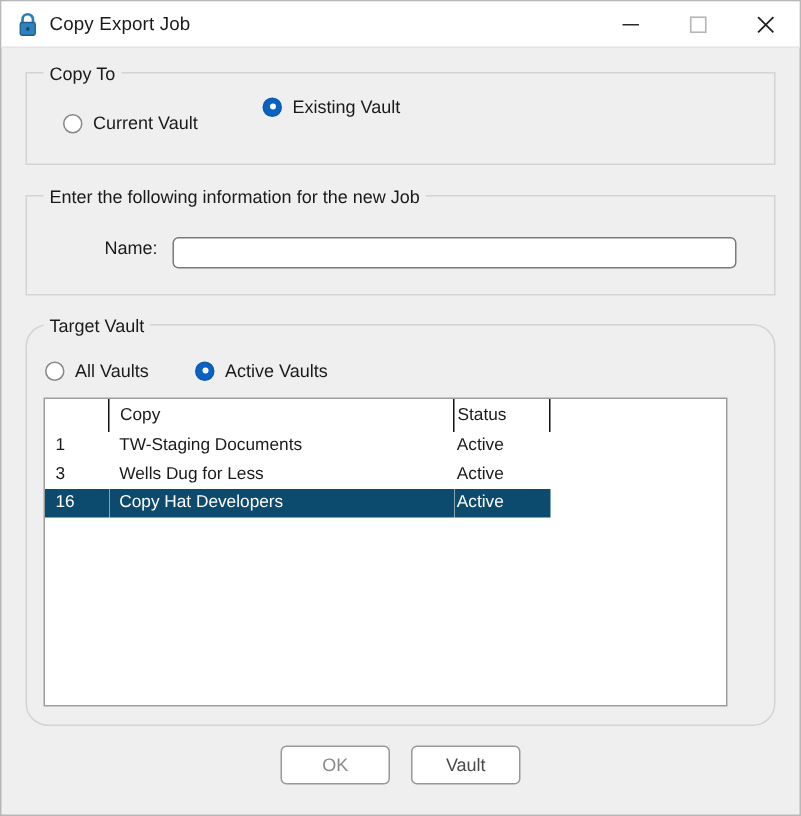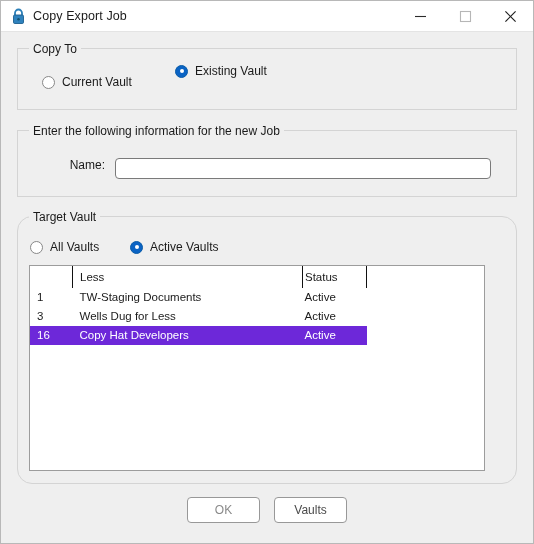--- a/index.html
+++ b/index.html
@@ -224,21 +224,21 @@
   .col-id   { width: 35px; padding-left: 7px !important; }
   .col-name { width: 222px; padding-left: 7px !important; }
   .col-status { width: 61px; padding-left: 2px !important; }
   .col-rest { width: auto; }
 
   .grid-table th.col-id { border-right: 1px solid #111111; }
   .grid-table th.col-name { border-right: 1px solid #111111; }
   .grid-table th.col-status { border-right: 1px solid #111111; }
 
   tr[data-name="table-row"].selected td {
-    background: #6d28d9;
+    background: #0c4a6e;
     color: #ffffff;
   }
   tr[data-name="table-row"].selected td.col-rest {
     background: #ffffff;
   }
 
   
   .footer {
     height: 62px;
     min-height: 62px;
@@ -347,21 +347,21 @@
           <span class="radio-label" data-name="radio-active-vaults-label">Active Vaults</span>
         </span>
       </div>
 
 
       <div class="listbox" data-name="vault-list">
         <table class="grid-table" data-name="vault-table">
           <thead data-name="vault-table-header">
             <tr data-name="table-header-row">
               <th class="col-id" data-name="column-header-id"></th>
-              <th class="col-name" data-name="column-header-name">Less</th>
+              <th class="col-name" data-name="column-header-name">Copy</th>
               <th class="col-status" data-name="column-header-status">Status</th>
               <th class="col-rest" data-name="column-header-filler"></th>
             </tr>
           </thead>
           <tbody data-name="vault-table-body">
             <tr data-name="table-row">
               <td class="col-id" data-name="cell-id">1</td>
               <td class="col-name" data-name="cell-name">TW-Staging Documents</td>
               <td class="col-status" data-name="cell-status">Active</td>
               <td class="col-rest" data-name="cell-filler"></td>
@@ -379,16 +379,16 @@
               <td class="col-rest" data-name="cell-filler"></td>
             </tr>
           </tbody>
         </table>
       </div>
     </div>
   </div>
 
   <div class="footer" data-name="dialog-footer">
     <div class="btn dim" data-name="ok-button">OK</div>
-    <div class="btn" data-name="cancel-button">Vaults</div>
+    <div class="btn" data-name="cancel-button">Vault</div>
   </div>
 
 </div>
 
 </body></html>

